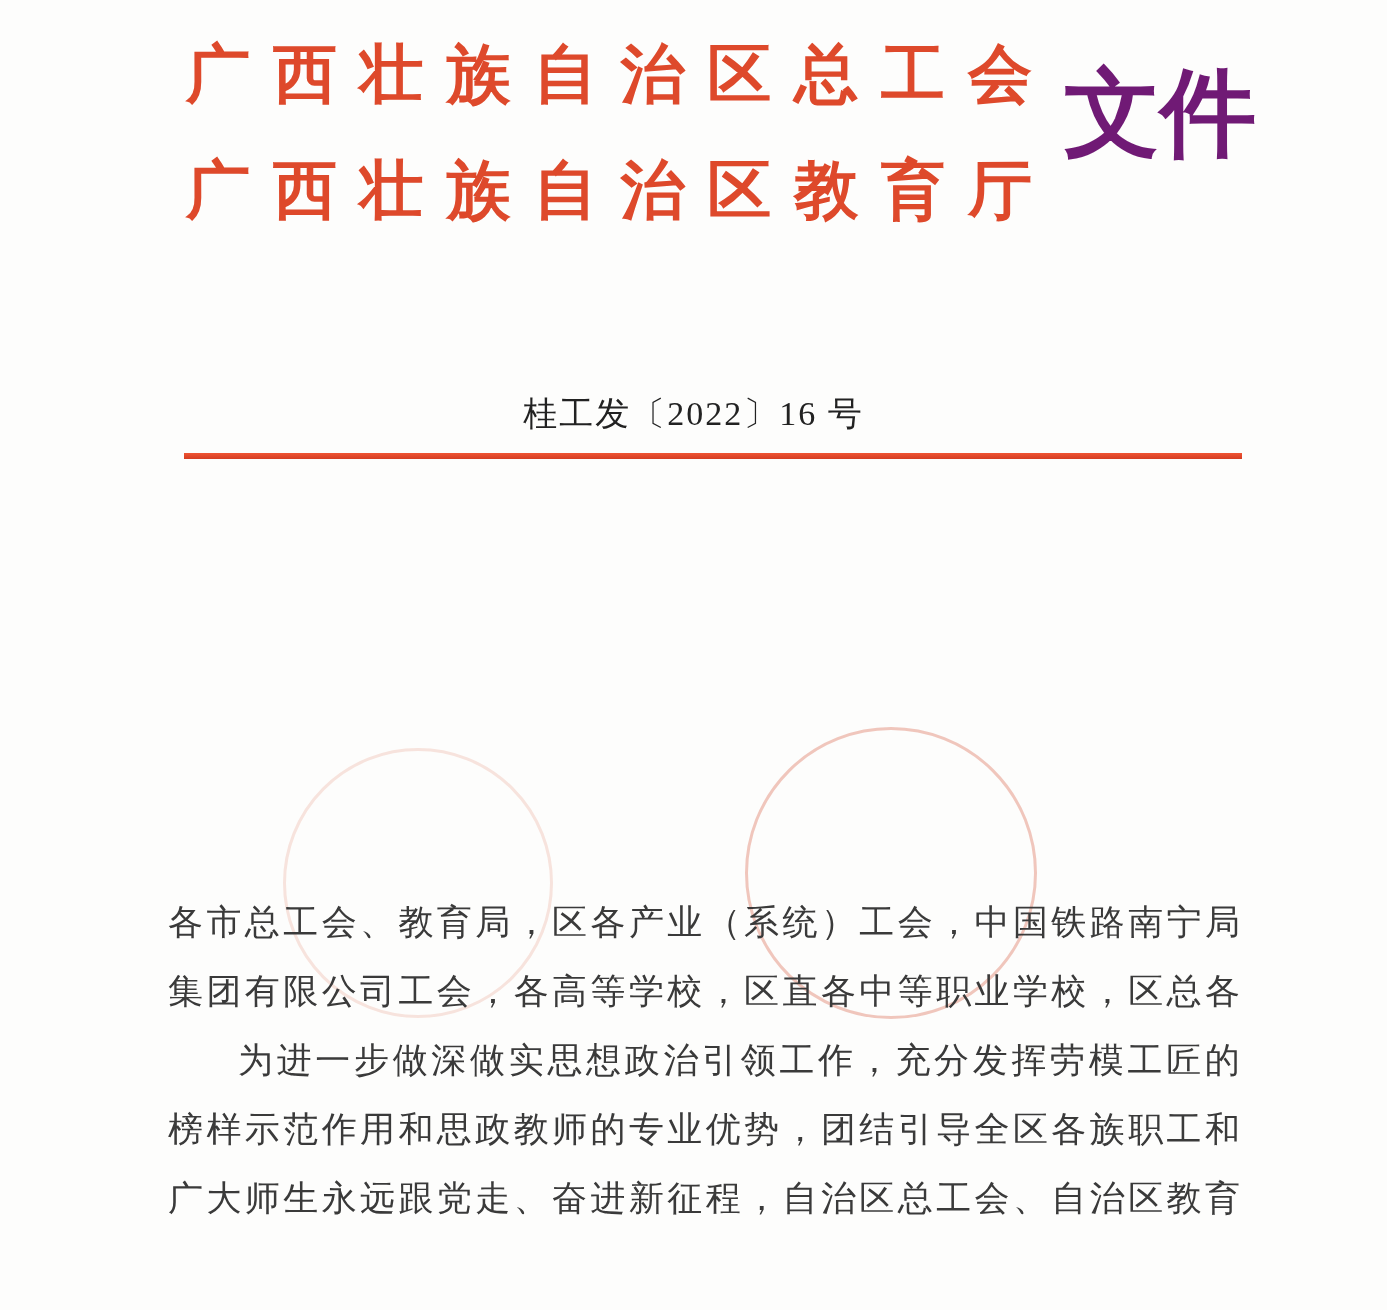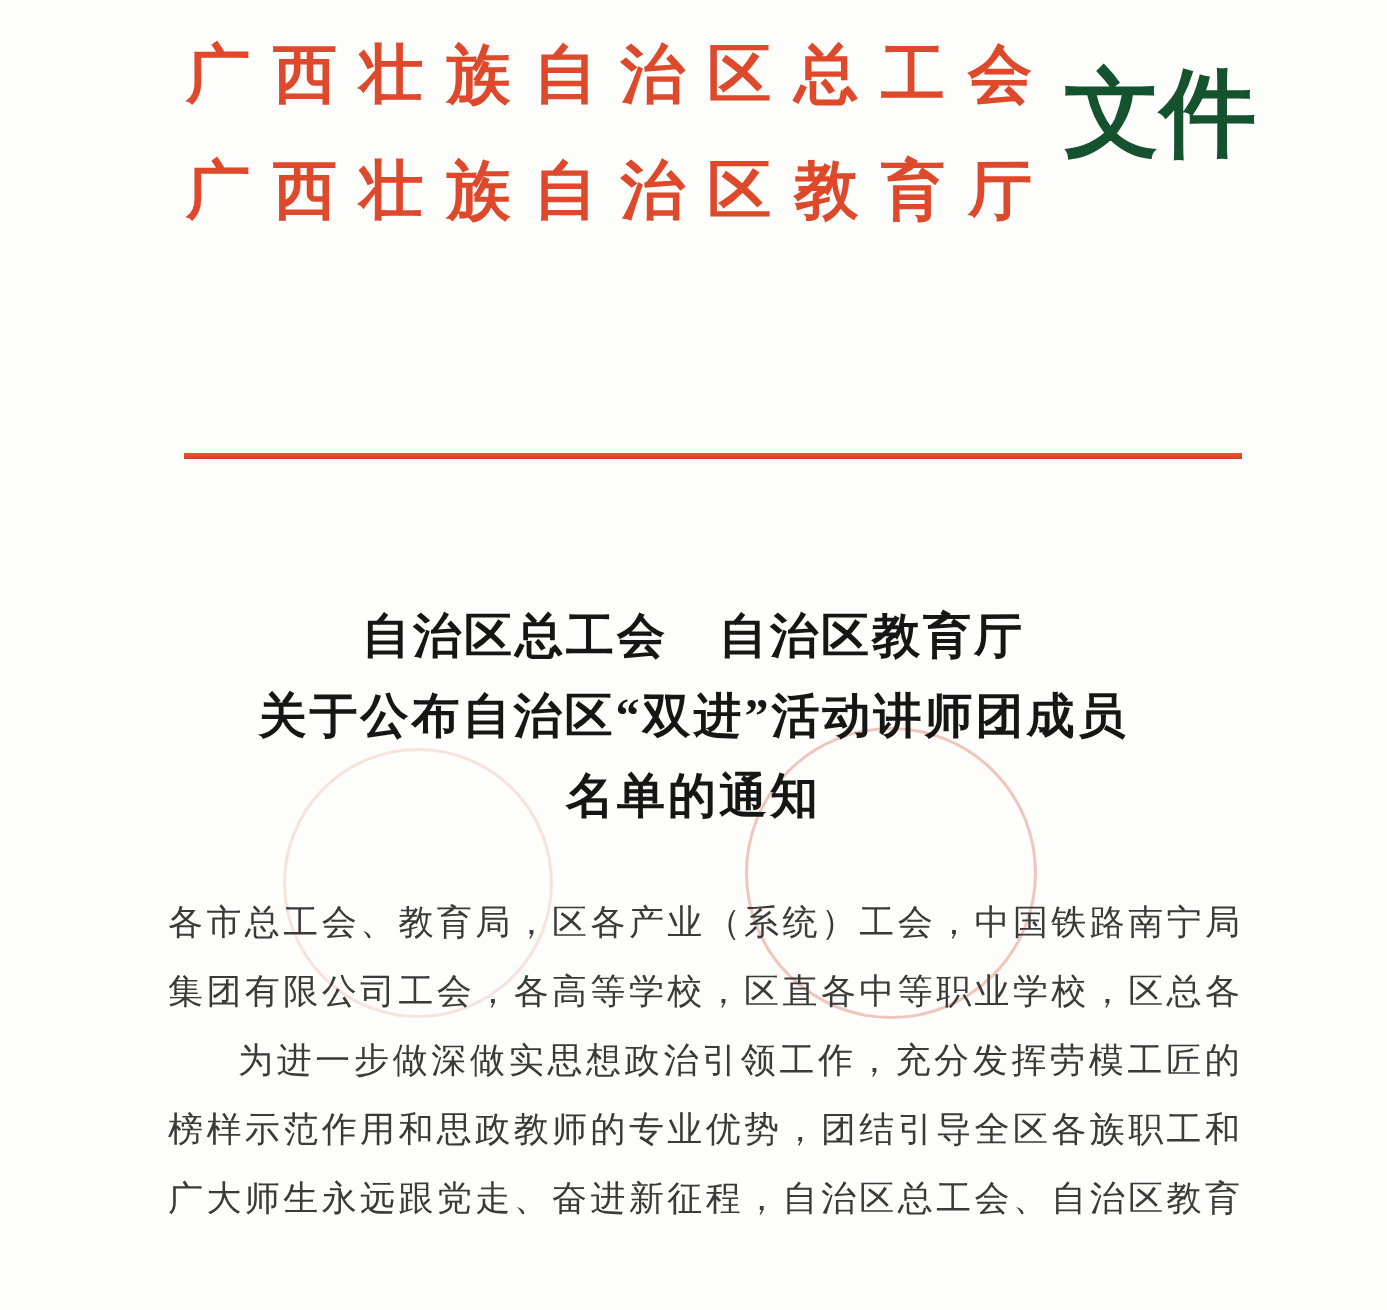--- a/index.html
+++ b/index.html
@@ -35,21 +35,21 @@
   }
   .org-line-1 { top: 44px; }
   .org-line-2 { top: 160px; }
   .doc-type {
     position: absolute;
     left: 1064px;
     top: 62px;
     font-size: 96px;
     line-height: 104px;
     font-weight: 700;
-    color: #14532d;
+    color: #701a75;
     letter-spacing: 0px;
     white-space: nowrap;
   }
 
   
   .ref-number {
     position: absolute;
     top: 392px;
     left: 0;
     width: 100%;
@@ -165,28 +165,24 @@
         <span>自</span>
         <span>治</span>
         <span>区</span>
         <span>教</span>
         <span>育</span>
         <span>厅</span>
       </div>
     <div class="doc-type">文件</div>
   </div>
 
+  <div class="ref-number">桂工发〔2022〕16 号</div>
 
   <div class="red-rule"></div>
 
-  <div class="title-block">
-    <div class="title-line">自治区总工会　自治区教育厅</div>
-    <div class="title-line">关于公布自治区“双进”活动讲师团成员</div>
-    <div class="title-line">名单的通知</div>
-  </div>
 
   <div class="body-block">
     <div class="body-line char-justify">
         <span>各</span>
         <span>市</span>
         <span>总</span>
         <span>工</span>
         <span>会</span>
         <span>、</span>
         <span>教</span>

